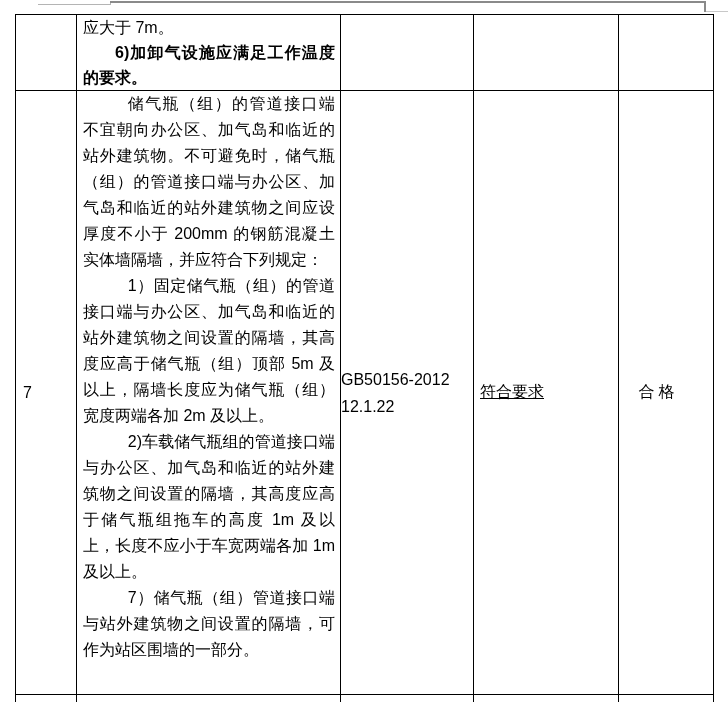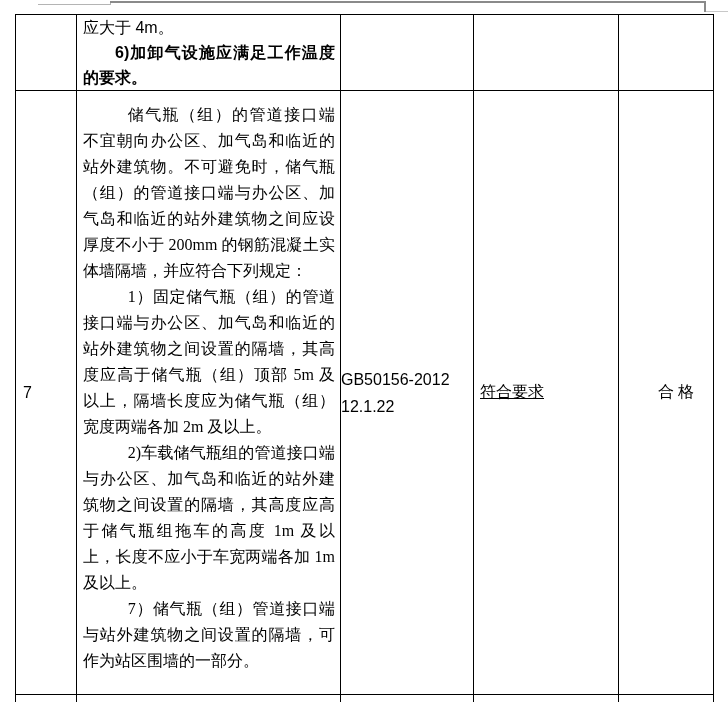--- a/index.html
+++ b/index.html
@@ -48,38 +48,38 @@
     vertical-align: middle;
     text-align: left;
     padding-left: 7px;
   }
   td.c2 {
     padding: 0 5px 0 6px;
     text-align: justify;
     text-justify: inter-ideograph;
   }
   tr.r6 td.c2 { line-height: 25px; }
-  tr.r7 td.c2 { line-height: 26px; padding-top: 11px; font-family: Liberation Serif, serif; }
+  tr.r7 td.c2 { line-height: 26px; padding-top: 0; }
   td.c2 p { margin: 0; }
   p.ind2 { text-indent: 2em; font-weight: bold; }
   p.ind3 { text-indent: 2.8em; }
   td.c3 {
     vertical-align: middle;
     text-align: left;
     line-height: 27px;
   }
   td.c4 {
     vertical-align: middle;
     text-align: left;
     padding-left: 6px;
     text-decoration: underline;
   }
   td.c5 {
     vertical-align: middle;
-    text-align: right;
+    text-align: center;
     padding-right: 15px;
     letter-spacing: 4px;
   }
 </style>
 </head>
 <body>
 
 <div id="screen">
 
   <div class="edge e-a"></div>
@@ -94,21 +94,21 @@
       <col style="width:264px">
       <col style="width:133px">
       <col style="width:145px">
       <col style="width:95px">
     </colgroup>
 
     <tbody>
         <tr class="r6">
       <td class="c1"></td>
       <td class="c2">
-        <p>应大于 4m。</p>
+        <p>应大于 7m。</p>
         <p class="ind2">6)加卸气设施应满足工作温度的要求。</p>
       </td>
       <td class="c3"></td>
       <td class="c4"></td>
       <td class="c5"></td>
     </tr>
 
     <tr class="r7">
       <td class="c1">7</td>
       <td class="c2">

